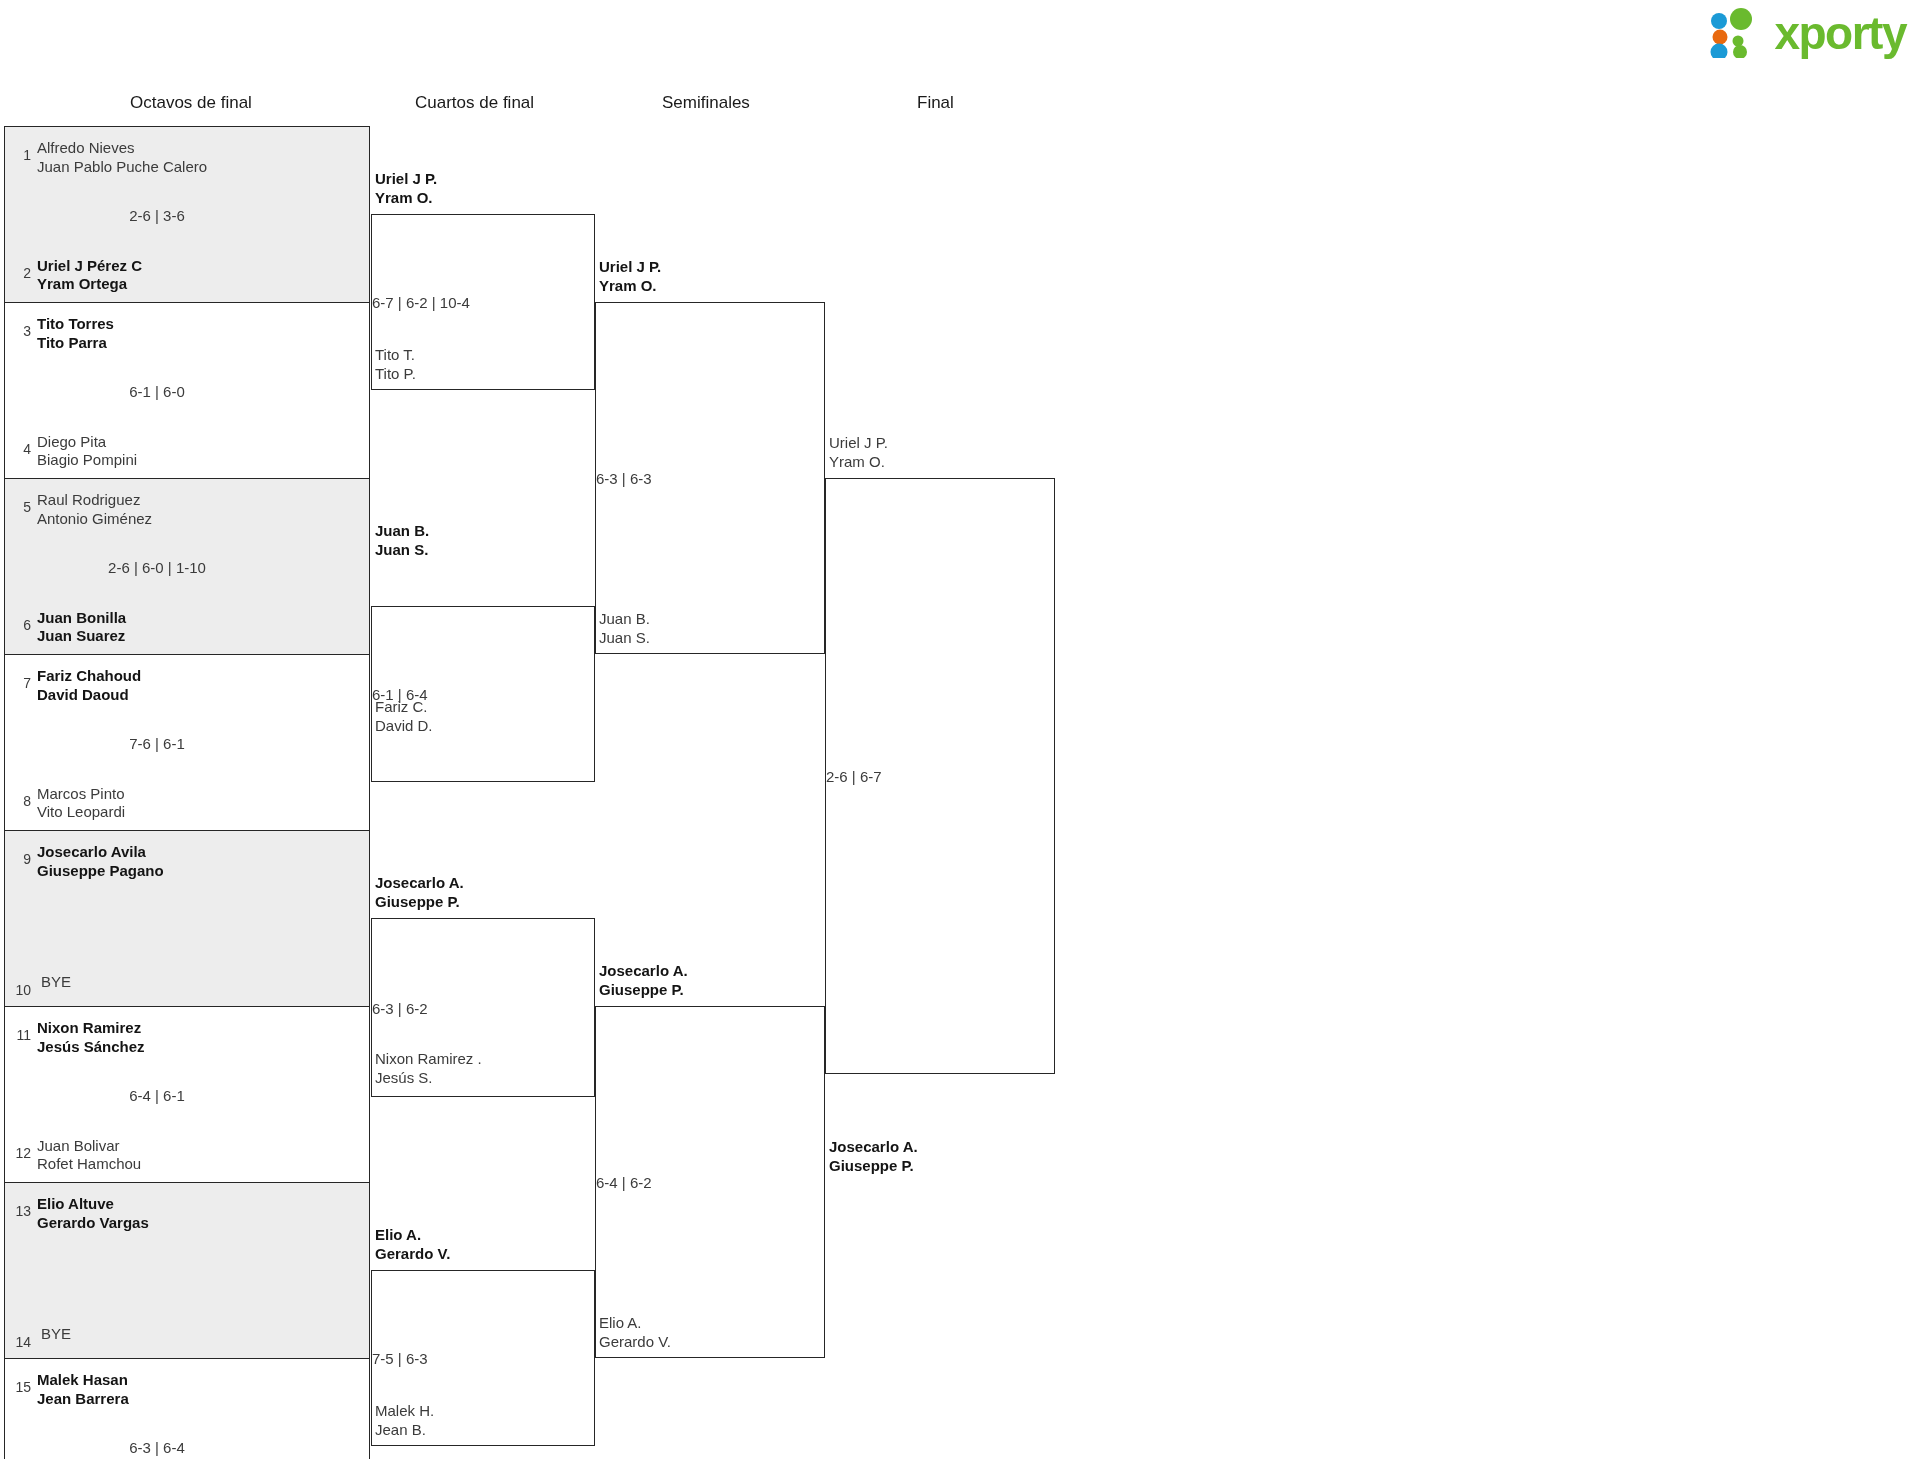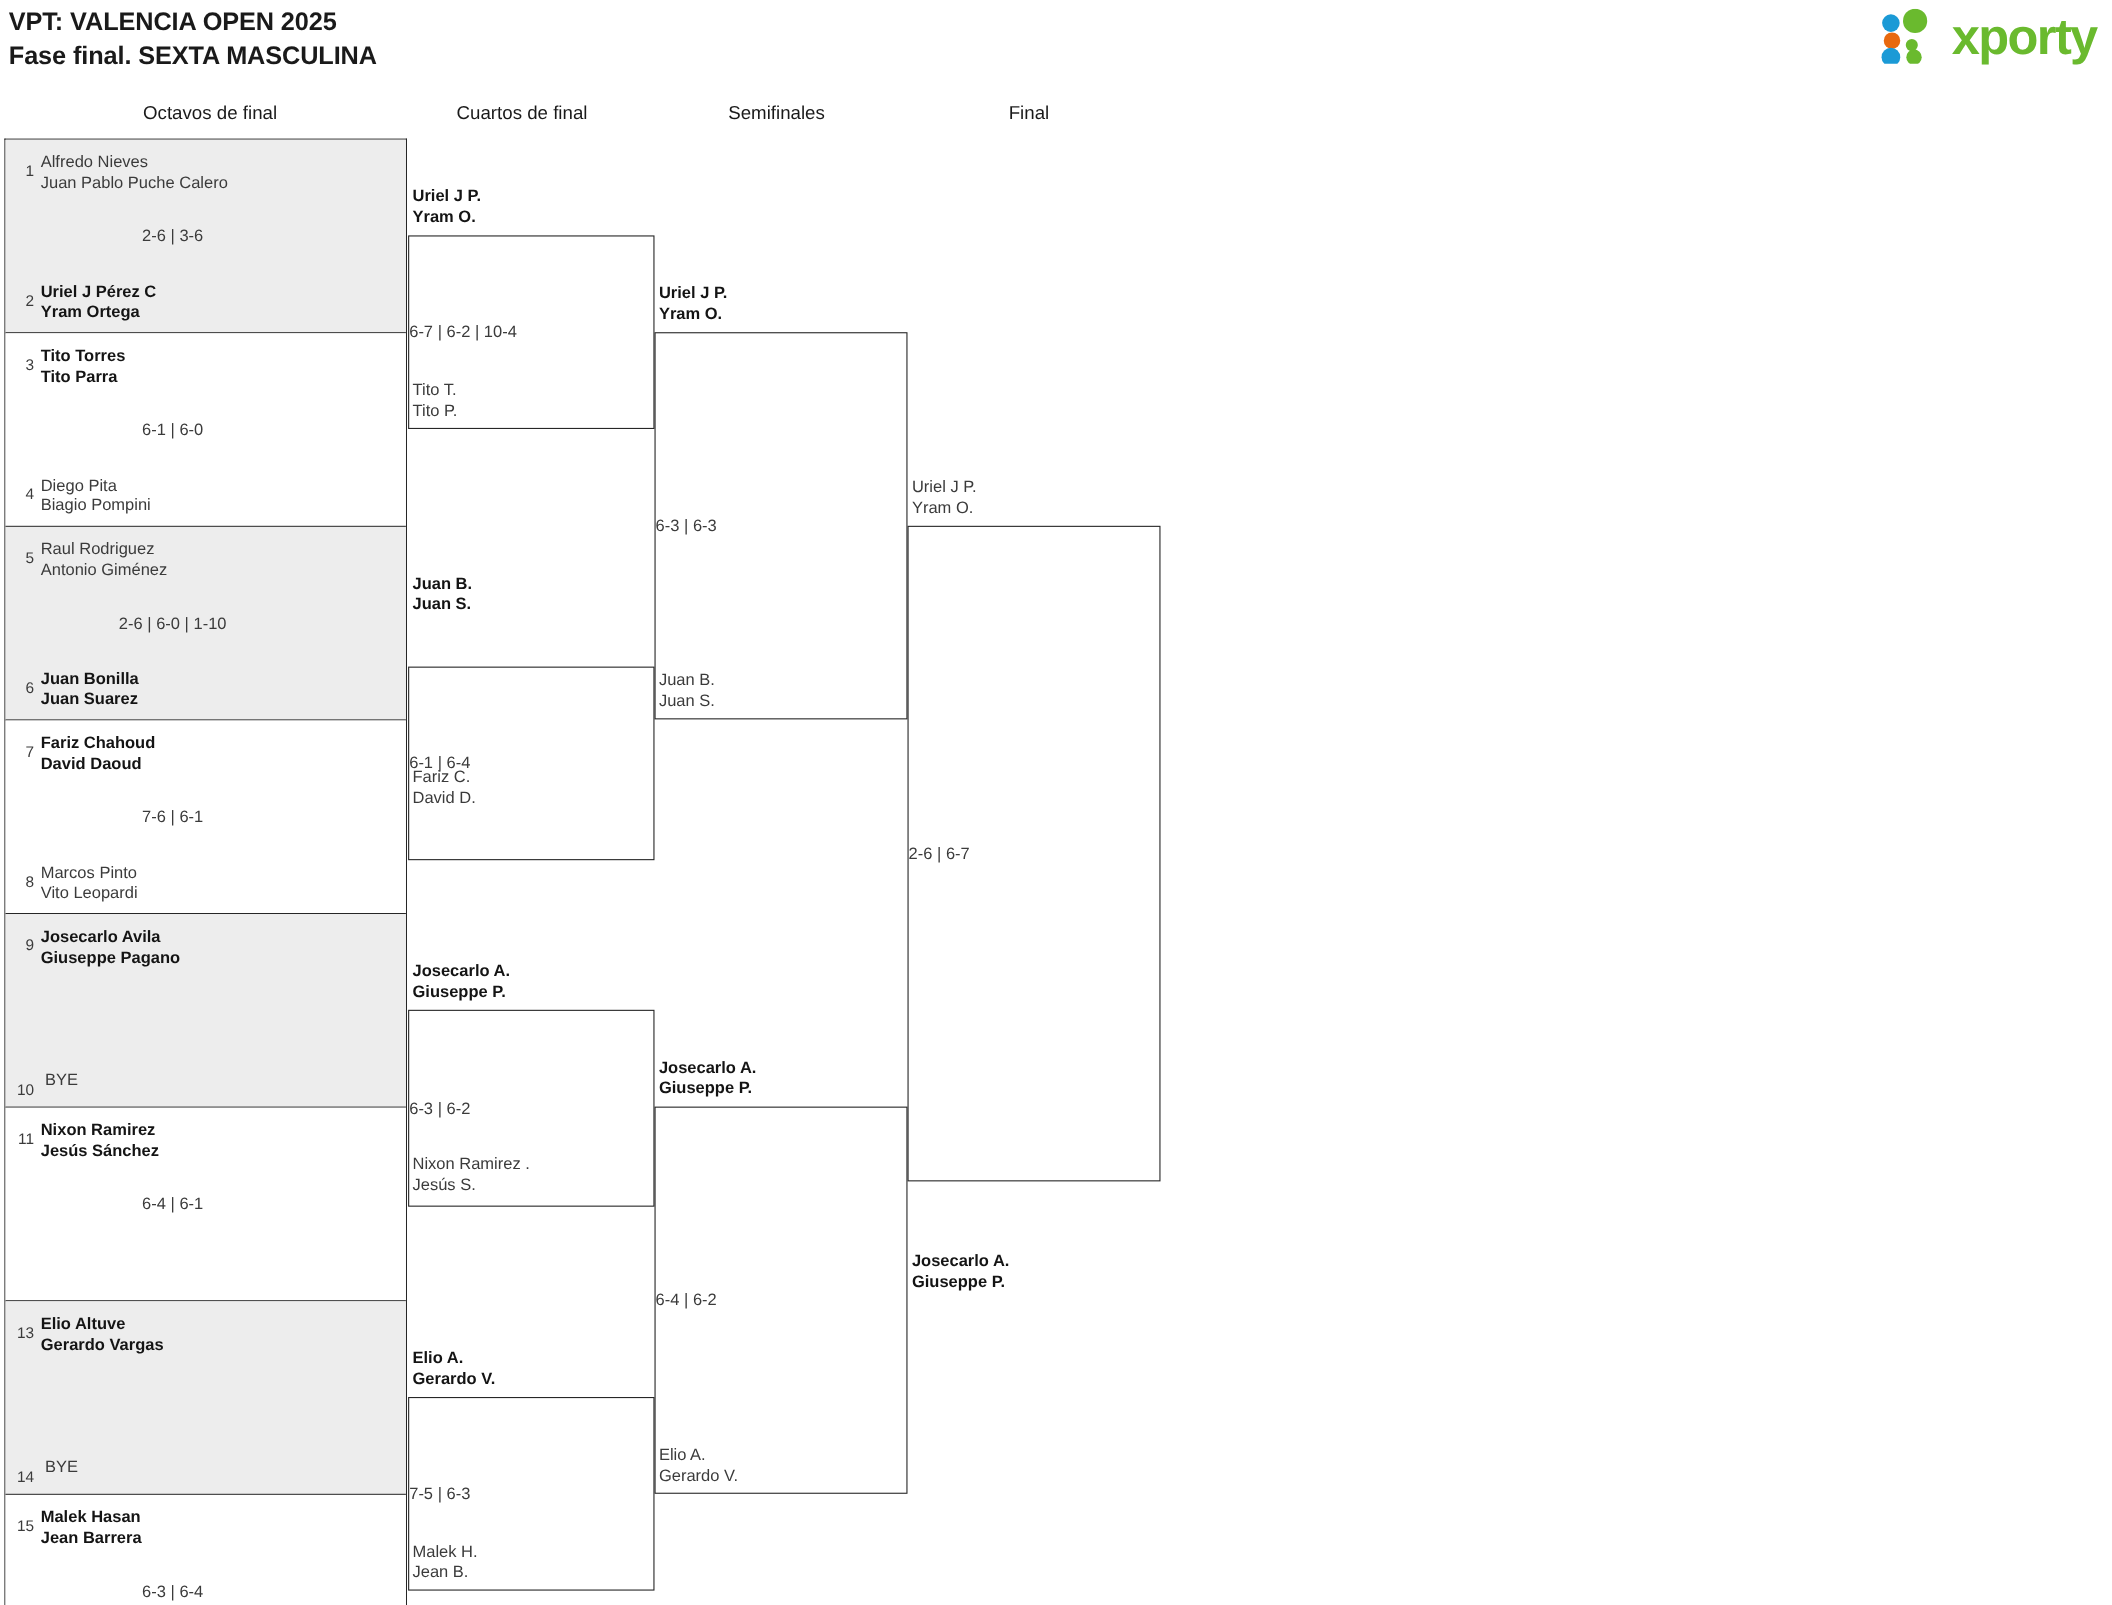--- a/index.html
+++ b/index.html
@@ -136,24 +136,20 @@
     white-space: nowrap;
   }
   .entrant.winner { color: #141414; font-weight: bold; }
   .entrant .nm { display: block; }
 </style>
 </head>
 <body>
 
 <div id="page">
 
-  <div id="header-title">
-    <div>VPT: VALENCIA OPEN 2025</div>
-    <div>Fase final. SEXTA MASCULINA</div>
-  </div>
 
   <div id="brand-logo">
     <svg id="brand-dots" viewBox="0 0 54 50">
       <circle cx="9" cy="13" r="8" fill="#1b9ad6"></circle>
       <circle cx="10" cy="29" r="7.5" fill="#e8690f"></circle>
       <circle cx="9" cy="44" r="8.5" fill="#1b9ad6"></circle>
       <circle cx="31" cy="11" r="11" fill="#6aba2e"></circle>
       <circle cx="28" cy="33" r="5.5" fill="#6aba2e"></circle>
       <circle cx="30" cy="44" r="7" fill="#6aba2e"></circle>
     </svg>
@@ -249,20 +245,27 @@
       </div>
       <div class="r1-match">
         <div class="r1-side top">
           <div class="r1-seed">11</div>
           <div class="r1-names winner">
             <div class="nm">Nixon Ramirez</div>
             <div class="nm">Jesús Sánchez</div>
           </div>
         </div>
         <div class="r1-score">6-4 | 6-1</div>
+        <div class="r1-side bottom">
+          <div class="r1-seed">12</div>
+          <div class="r1-names">
+            <div class="nm">Juan Bolivar</div>
+            <div class="nm">Rofet Hamchou</div>
+          </div>
+        </div>
       </div>
       <div class="r1-match shaded">
         <div class="r1-side top">
           <div class="r1-seed">13</div>
           <div class="r1-names winner">
             <div class="nm">Elio Altuve</div>
             <div class="nm">Gerardo Vargas</div>
           </div>
         </div>
         <div class="r1-side bottom">

